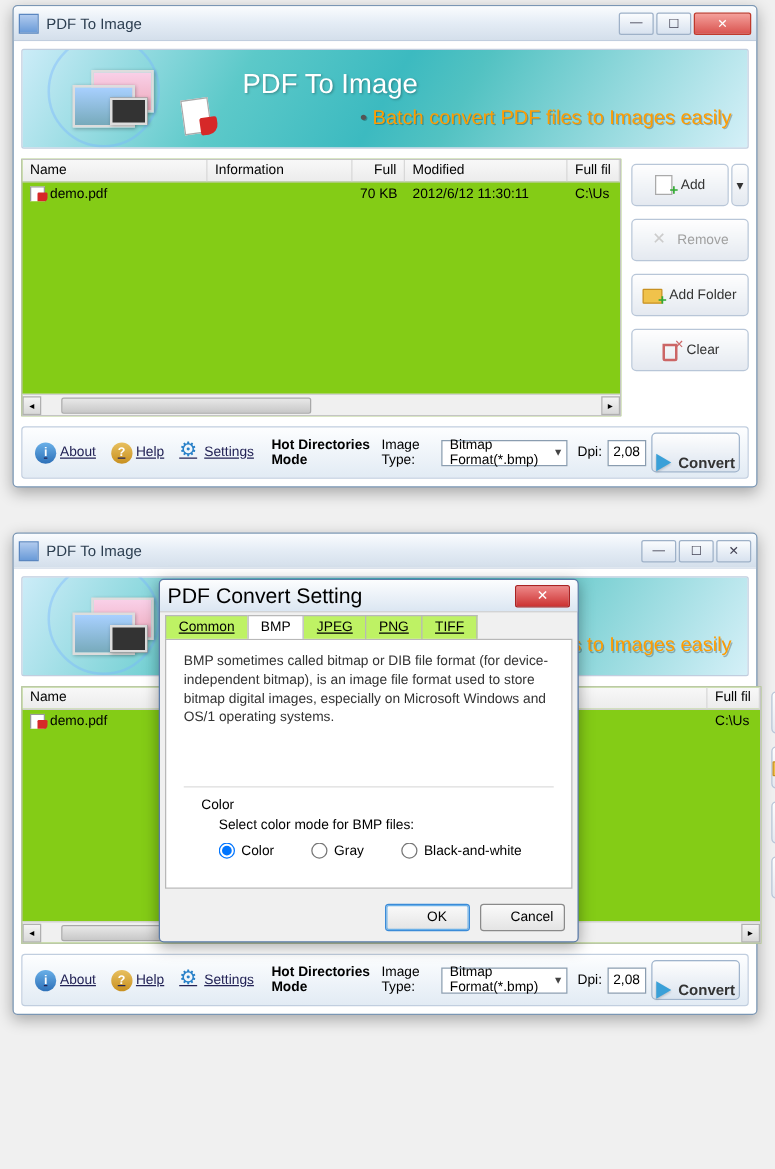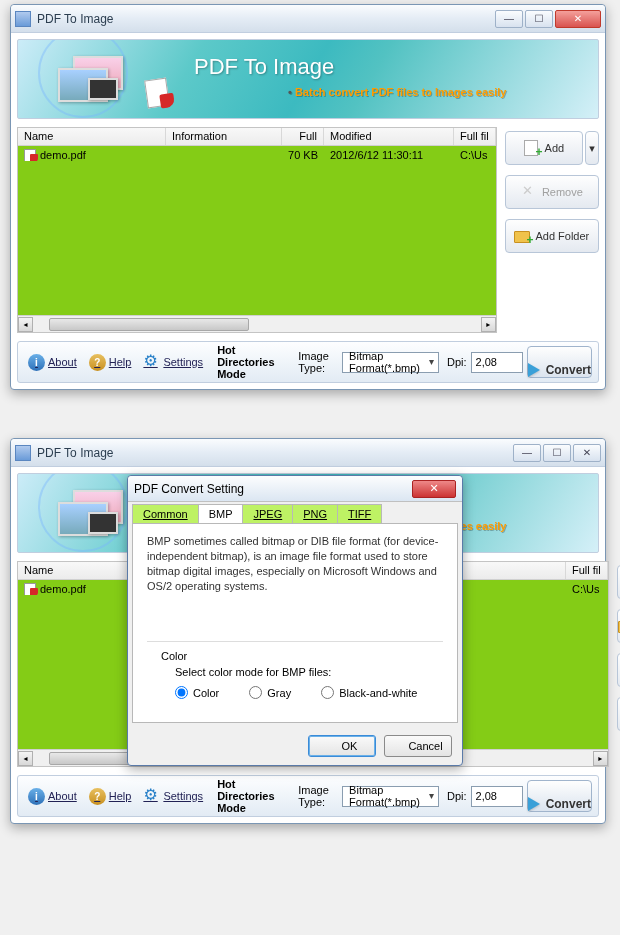--- a/index.html
+++ b/index.html
@@ -1,35 +1,35 @@
 <!DOCTYPE html>
 <html><head>
   <meta charset="utf-8">
   <style>
     * { box-sizing: border-box; margin: 0; padding: 0; font-family: "Segoe UI", Tahoma, sans-serif; }
     body { background: #f0f0f0; width: 620px; height: 935px; padding: 4px 10px; }
-    .window { background: #fff; border: 1px solid #7a96b4; border-radius: 4px; box-shadow: 0 4px 12px rgba(0,0,0,0.3); width: 596px; position: relative; margin-bottom: 48px; }
+    .window { background: #fff; border: 1px solid #7a96b4; border-radius: 4px; box-shadow: 0 4px 12px rgba(0,0,0,0.3); width: 596px; position: relative; margin-bottom: 36px; }
     .titlebar { height: 28px; background: linear-gradient(to bottom, #fafcfe 0%, #e4ecf5 50%, #d4dfeb 100%); border-bottom: 1px solid #c1cedf; border-radius: 4px 4px 0 0; display: flex; align-items: center; padding: 0 4px; }
     .titlebar-icon { width: 16px; height: 16px; background: linear-gradient(#b0caee,#6a9bd8); border: 1px solid #5a86c0; margin-right: 6px; }
     .titlebar-text { font-size: 12px; color: #2c3e50; flex: 1; }
     .win-btns { display: flex; gap: 2px; }
     .win-btn { width: 28px; height: 18px; background: linear-gradient(#fafcfe,#d8e2ef); border: 1px solid #9eb1c8; border-radius: 2px; font-size: 10px; display: flex; align-items: center; justify-content: center; cursor: pointer; color: #445; }
     .win-btn.close { width: 46px; background: linear-gradient(#f4a09b,#d9534f); color: #fff; border-color: #c0392b; }
     .body { padding: 6px; }
     .header-banner { height: 80px; background: linear-gradient(120deg, #ccecf8 0%, #5cc9c9 30%, #3cbac0 50%, #52c2c2 60%, #d5f0f8 100%); border: 1px solid #c1cedf; border-radius: 2px; position: relative; overflow: hidden; }
     .banner-art { position: absolute; left: 30px; top: 8px; width: 110px; height: 64px; }
     .banner-art .ring { position:absolute; width:90px;height:90px;border:2px solid rgba(120,180,255,0.4);border-radius:50%;left:-10px;top:-20px;}
     .banner-art .photo { position:absolute; width:50px;height:34px;background:#fff;border:2px solid #ddd;box-shadow:1px 1px 3px rgba(0,0,0,0.3);}
     .banner-art .photo.a{left:25px;top:8px;background:linear-gradient(#f9d0e8,#eab);}
     .banner-art .photo.b{left:10px;top:20px;background:linear-gradient(#a8d0ff,#7ab);}
     .banner-art .photo.c{left:40px;top:30px;background:#333;width:30px;height:22px;}
     .banner-art .page{position:absolute;width:22px;height:28px;background:#fff;border:1px solid #aaa;right:-10px;bottom:5px;transform:rotate(-8deg);}
     .banner-art .page::after{content:'';position:absolute;right:-6px;bottom:-3px;width:14px;height:14px;background:#d62828;border-radius:2px 2px 8px 2px;}
     .banner-title { position: absolute; left: 176px; top: 14px; font-size: 22px; color: #fff; text-shadow: 1px 1px 2px rgba(0,0,0,0.3); }
-    .banner-sub { position: absolute; left: 270px; top: 46px; font-size: 11px; color: #ff9c00; font-weight: bold; text-shadow: 1px 1px 0 rgba(0,0,0,0.25); }
+    .banner-sub { position: absolute; left: 270px; top: 46px; font-size: 16px; color: #ff9c00; font-weight: normal; text-shadow: 1px 1px 0 rgba(0,0,0,0.25); }
     .banner-sub::before { content: "• "; color: #555; }
     .content-area { display: flex; gap: 8px; margin-top: 8px; }
     .file-panel { flex: 1; border: 1px solid #c4c4c4; background: #84cc16; display: flex; flex-direction: column; height: 206px; }
     .file-header { display: flex; background: linear-gradient(#f8f8f8,#ececec); border-bottom: 1px solid #d0d0d0; height: 18px; }
     .fh { font-size: 11px; padding: 2px 6px; border-right: 1px solid #d8d8d8; white-space: nowrap; overflow: hidden; }
     .fh.name{width:148px;} .fh.info{width:116px;} .fh.size{width:42px;text-align:right;} .fh.mod{width:130px;} .fh.full{flex:1;}
     .file-rows { flex: 1; overflow: hidden; }
     .file-row { display: flex; font-size: 11px; height: 18px; align-items: center; }
     .file-row .cell { padding: 0 6px; white-space: nowrap; overflow: hidden; }
     .cell.name{width:148px;display:flex;align-items:center;gap:4px;}
@@ -58,27 +58,27 @@
     .bottom-bar { margin-top: 8px; height: 42px; background: linear-gradient(#fdfeff,#e2ebf4); border: 1px solid #c1cedf; border-radius: 3px; display: flex; align-items: center; padding: 0 6px; gap: 4px; }
     .link-btn { display: flex; align-items: center; gap: 3px; font-size: 11px; color: #225; text-decoration: underline; cursor: pointer; padding: 0 4px; }
     .circ-ico { width: 17px; height: 17px; border-radius: 50%; display:flex;align-items:center;justify-content:center;font-size:10px;font-weight:bold;color:#fff; }
     .circ-ico.info{background:linear-gradient(#6ab0e8,#2d70b8);}
     .circ-ico.help{background:linear-gradient(#e8c060,#c89020);}
     .gear-ico { width: 17px; height: 17px; color:#2880c8;font-size:16px;line-height:14px;}
     .bold-label { font-size: 11px; font-weight: bold; margin-left: 6px; }
     .plain-label { font-size: 11px; margin-left: 4px; }
     .combo { height: 21px; background: #fff; border: 1px solid #8a9db0; font-size: 11px; padding: 0 18px 0 6px; position: relative; display:flex;align-items:center; width: 130px; }
     .combo::after{content:'▾';position:absolute;right:4px;top:3px;font-size:10px;color:#444;}
-    .num-in { width: 52px; height: 21px; background: #fff; border: 1px solid #8a9db0; font-size: 11px; padding: 0 4px; }
+    .num-in { width: 31px; height: 21px; background: #fff; border: 1px solid #8a9db0; font-size: 11px; padding: 0 4px; }
     .convert-btn { margin-left: auto; width: 98px; height: 32px; background: linear-gradient(#fefefe,#dbe4ef); border: 1px solid #a0b4cc; border-radius: 4px; display: flex; align-items: flex-end; justify-content: center; gap: 6px; cursor: pointer; font-size: 12px; font-weight: bold; color: #333; }
     .convert-btn .tri { width: 0; height: 0; border-left:12px solid #3aa0d8;border-top:7px solid transparent;border-bottom:7px solid transparent;filter:drop-shadow(0 1px 1px rgba(0,0,0,0.2));}
     
     .dialog { position: absolute; left: 116px; top: 36px; width: 336px; background: #f0f0f0; border: 1px solid #5a7aa8; border-radius: 4px; box-shadow: 0 3px 12px rgba(0,0,0,0.35); z-index: 10; }
     .dlg-title { height: 26px; background: linear-gradient(#fcfdfe,#dbe6f2); border-radius: 4px 4px 0 0; display:flex;align-items:center;padding:0 6px;border-bottom:1px solid #c0c0c0;}
-    .dlg-title-text { font-size: 12px; flex:1; }
+    .dlg-title-text { font-size: 17px; flex:1; }
     .dlg-close { width: 44px; height: 18px; background: linear-gradient(#e88,#c33); border: 1px solid #a22; border-radius: 2px; color:#fff;font-size:11px;display:flex;align-items:center;justify-content:center;cursor:pointer;}
     .tabs { display:flex; margin: 2px 0 0 4px; }
     .tab { font-size: 11px; padding: 3px 10px; background: #bef264; border: 1px solid #b8b8b8; border-bottom: none; margin-right: -1px; cursor:pointer;text-decoration:underline;color:#000;}
     .tab.active { background: #fff; position: relative; z-index: 2; text-decoration:none;}
     .tab-body { background: #fff; border: 1px solid #b8b8b8; margin: 0 4px 4px 4px; padding: 10px 14px; min-height: 200px; font-size: 11px; }
     .intro-title { margin-bottom: 4px; }
     .intro-text { color: #333; line-height: 1.35; }
     .divider { border: none; border-top: 1px solid #ddd; margin: 48px 0 8px 0; }
     .color-group { margin-left: 14px; }
     .color-group .grp-title { margin-bottom: 4px; }
@@ -152,20 +152,24 @@
           <div class="btn3d drop">▾</div>
         </div>
         <div class="btn3d disabled">
             <span class="ico remove"></span>
             <span>Remove</span>
           </div>
         <div class="btn3d">
             <span class="ico folder"></span>
             <span>Add Folder</span>
           </div>
+        <div class="btn3d">
+            <span class="ico clear"></span>
+            <span>Clear</span>
+          </div>
       </div>
     </div>
 
     <div class="bottom-bar">
       <div class="link-btn">
           <span class="circ-ico info">i</span>
           <span>About</span>
         </div>
       <div class="link-btn">
           <span class="circ-ico help">?</span>
@@ -285,21 +289,21 @@
       <div class="dlg-close">✕</div>
     </div>
     <div class="tabs">
       <div class="tab">Common</div>
       <div class="tab active">BMP</div>
       <div class="tab">JPEG</div>
       <div class="tab">PNG</div>
       <div class="tab">TIFF</div>
     </div>
     <div class="tab-body">
-      <div class="intro-text">BMP sometimes called bitmap or DIB file format (for device-independent bitmap), is an image file format used to store bitmap digital images, especially on Microsoft Windows and OS/2 operating systems.</div>
+      <div class="intro-text">BMP sometimes called bitmap or DIB file format (for device-independent bitmap), is an image file format used to store bitmap digital images, especially on Microsoft Windows and OS/1 operating systems.</div>
       <hr class="divider">
       <div class="color-group">
         <div class="grp-title">Color</div>
         <div class="grp-sub">Select color mode for BMP files:</div>
         <div class="radios">
           <label>
               <input type="radio" name="cm" checked="" style="">
               <span>Color</span>
             </label>
           <label>

